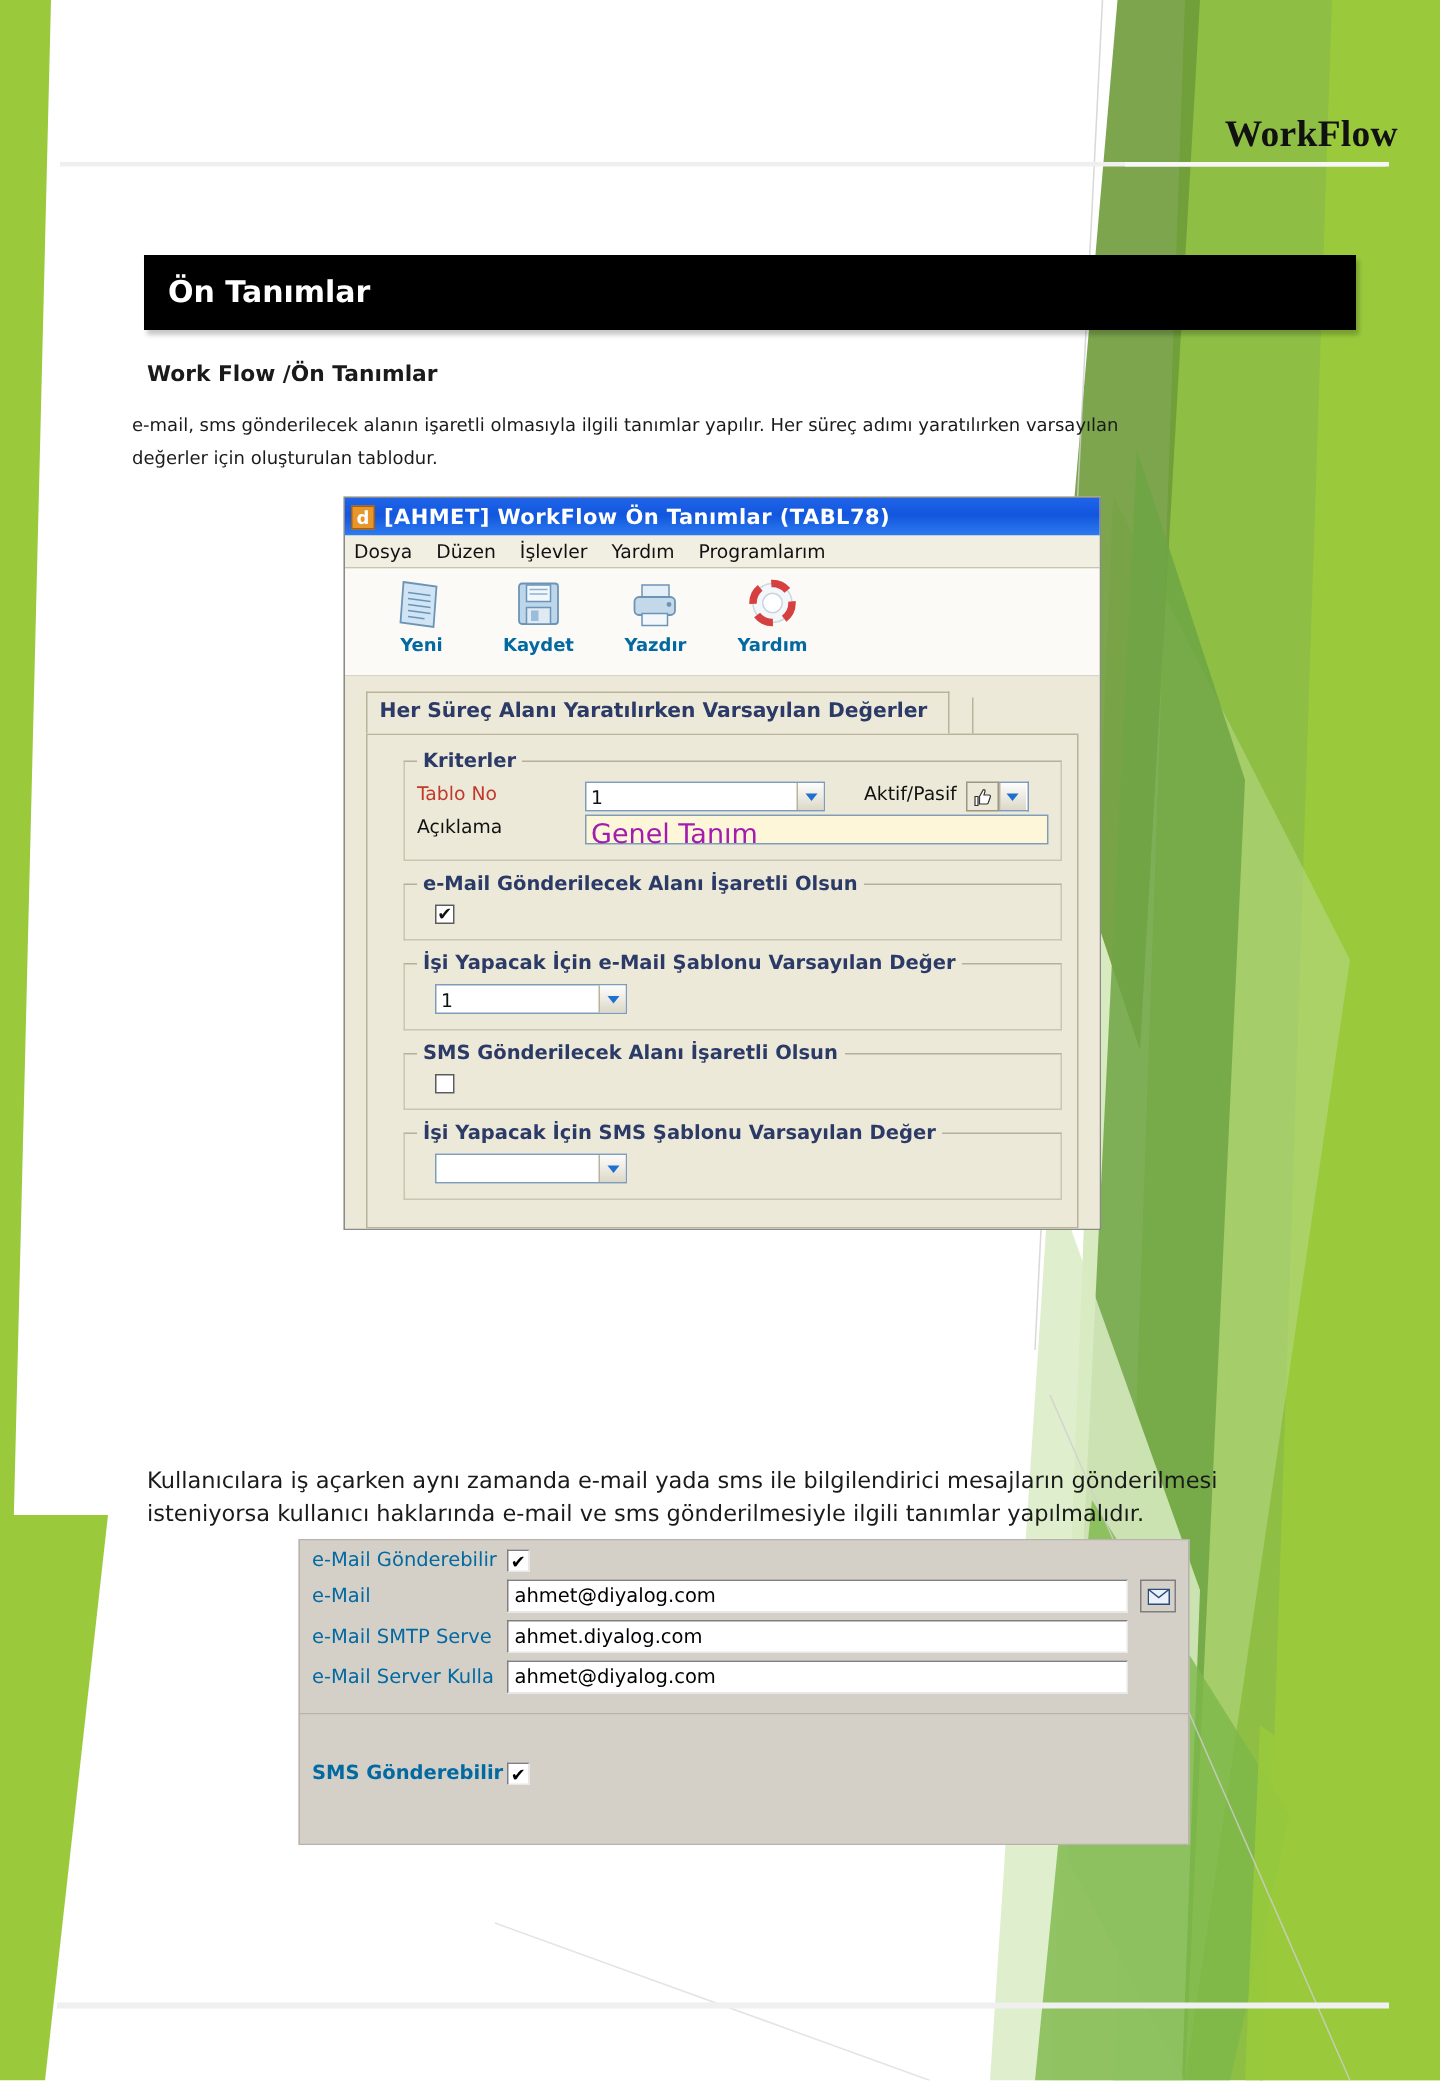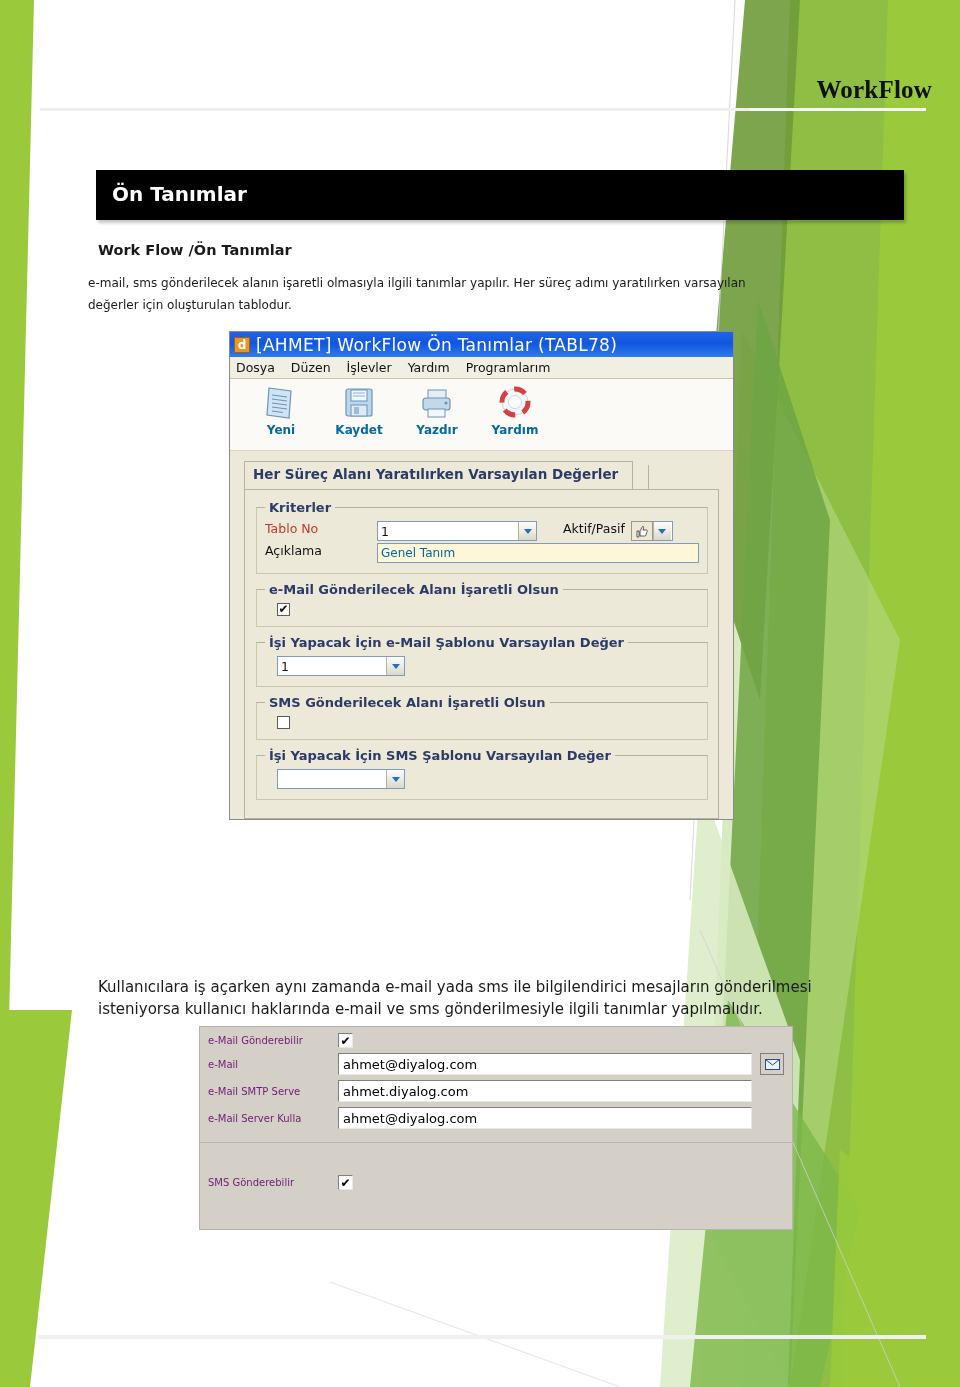--- a/index.html
+++ b/index.html
@@ -55,21 +55,21 @@
   }
   .w1-titlebar {
     height:25px; background:linear-gradient(180deg,#1f64e8 0%,#1156dd 45%,#2e7bf0 100%);
     display:flex; align-items:center; padding:0 4px; color:#fff;
   }
   .w1-appicon {
     width:16px; height:16px; background:#e8952a; border:1px solid #a55f0d;
     color:#fff; font-size:12px; font-weight:bold; line-height:14px; text-align:center;
     margin-right:6px; font-family:"DejaVu Sans", sans-serif;
   }
-  .w1-title { font-size:17px; font-weight:normal; letter-spacing:.3px; }
+  .w1-title { font-size:14px; font-weight:bold; letter-spacing:.3px; }
   .w1-menubar {
     height:22px; background:#f1efe2; border-bottom:1px solid #c8c4b0;
     display:flex; align-items:center; padding-left:6px; gap:16px;
     font-size:12.5px; color:#111;
   }
   .w1-toolbar {
     height:72px; background:#fbfaf6; border-bottom:1px solid #d9d5c3;
     display:flex; align-items:flex-start; padding:6px 0 0 22px; gap:20px;
   }
   .tbtn { width:58px; text-align:center; }
@@ -83,21 +83,21 @@
     background:#ece9d8; border:1px solid #b9b39c; border-bottom:none;
     padding:4px 14px 0 8px; font-size:13.5px; font-weight:bold; color:#2b3a67;
     white-space:nowrap;
   }
   .tab-rest {
     position:absolute; left:404px; top:4px; right:0; height:24px;
     border-left:1px solid #b9b39c;
   }
   .tabbody {
     margin:0 14px; border:1px solid #b9b39c; border-top:1px solid #b9b39c;
-    background:#ece9d8; padding:10px 10px 10px 11px;
+    background:#ece9d8; padding:10px 10px 10px 24px;
   }
 
   fieldset.gb {
     border:1px solid #cbc6b0; border-top:1px solid #b6b09a;
     margin:0 0 8px 0; padding:4px 8px 8px 8px; background:#ece9d8;
   }
   fieldset.gb legend {
     font-size:13px; font-weight:bold; color:#2b3a67; padding:0 4px;
   }
   .row { display:flex; margin:2px 0; }
@@ -113,43 +113,43 @@
   .combo .arrow {
     width:18px; height:18px; background:linear-gradient(180deg,#fdfdfd,#dcd8c8);
     border-left:1px solid #b9b39c; display:flex; align-items:center; justify-content:center;
   }
   .combo.small { width:128px; }
   .combo.tiny  { width:44px; }
   .chev { width:0;height:0;border-left:4px solid transparent;border-right:4px solid transparent;border-top:5px solid #1f6fd0; }
 
   .txtf {
     height:20px; background:#fdf6d8; border:1px solid #7f9db9; flex:1;
-    font-size:12px; padding:2px 0 0 3px; color:#0369a1;
+    font-size:18px; padding:2px 0 0 3px; color:#a21caf;
   }
   .cbox {
     width:13px; height:13px; background:#fff; border:1px solid #5b5b5b;
     display:inline-flex; align-items:center; justify-content:center;
     margin-left:12px;
   }
   .cbox .tick { font-size:12px; line-height:11px; color:#111; }
   .thumb-btn {
     width:22px; height:20px; background:#ece9d8; border:1px solid #9c9682;
     display:flex; align-items:center; justify-content:center;
   }
 
   
   .win2 {
     position:absolute; left:199px; top:1026px; width:594px; z-index:4;
     background:#d4d0c8; border:1px solid #b8b4ac;
     font-family:"DejaVu Sans", sans-serif;
   }
   .pnl { background:#d4d0c8; padding:6px 8px 8px 8px; border-bottom:1px solid #b8b4ac; }
-  .pnl:last-child { border-bottom:none; }
+  .pnl:last-child { border-bottom:none;font-weight:bold; }
   .frow { display:flex; align-items:center; margin-bottom:5px; }
-  .flbl { font-size:10px; color:#701a75; width:130px; white-space:nowrap; overflow:hidden; }
+  .flbl { font-size:13px; color:#0369a1; width:130px; white-space:nowrap; overflow:hidden; }
   .finput {
     height:22px; background:#fff; border-top:1px solid #808080; border-left:1px solid #808080;
     border-right:1px solid #e8e8e8; border-bottom:1px solid #e8e8e8;
     font-size:13px; padding:3px 0 0 4px; color:#000000; flex:1;
   }
   .finput.yellow { background:#fdf6d8; }
   .fcheck {
     width:15px; height:15px; background:#fff; border-top:1px solid #808080; border-left:1px solid #808080;
     border-right:1px solid #e8e8e8; border-bottom:1px solid #e8e8e8;
     display:flex; align-items:center; justify-content:center; font-size:12px; line-height:12px;

